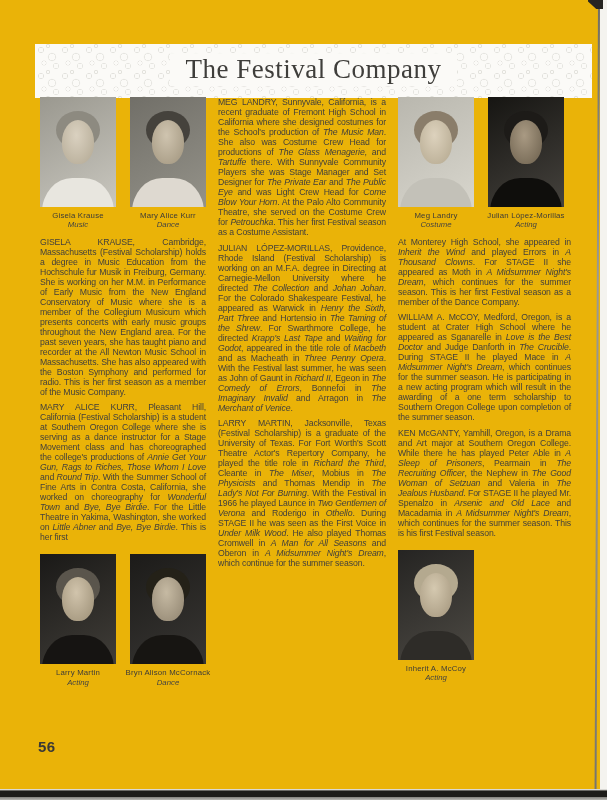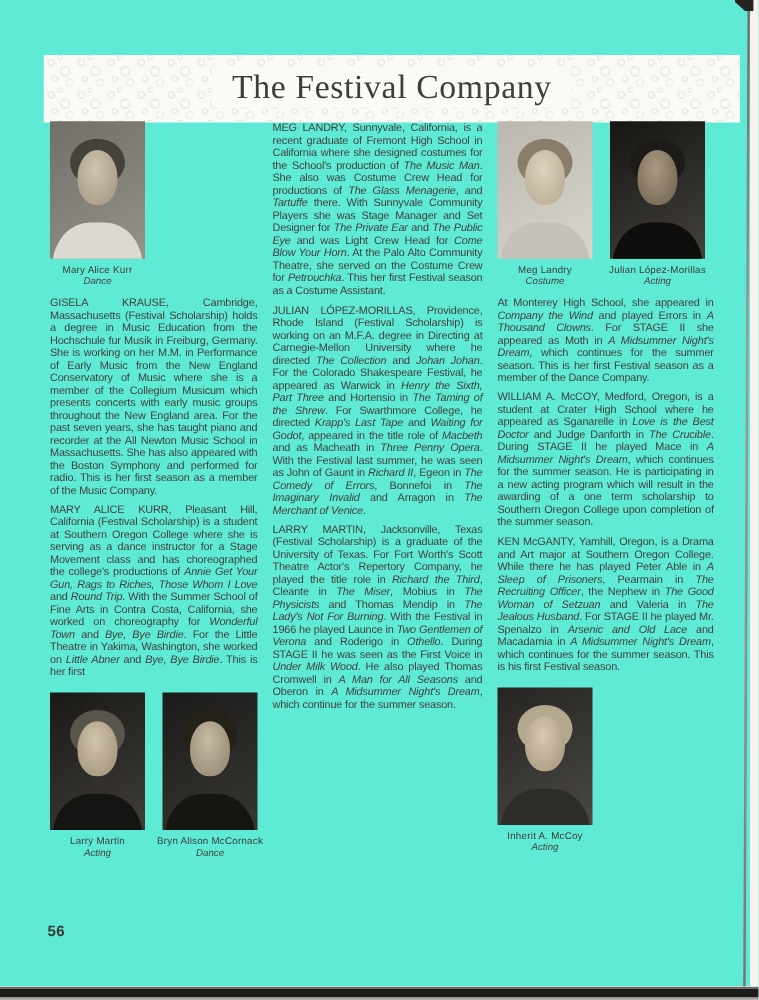--- a/index.html
+++ b/index.html
@@ -1,18 +1,18 @@
 <!DOCTYPE html>
 <html><head>
 <meta charset="utf-8">
 <style>
   html,body { margin:0; padding:0; background:#e9e8e4; }
   .page {
     position:relative; width:607px; height:800px; margin:0 auto;
-    background:#5eead4; overflow:hidden;
+    background:#eab308; overflow:hidden;
     font-family:"Liberation Sans", sans-serif; color:#403f3d;
   }
 
   
   .ornament-band {
     position:absolute; left:35px; top:44px; width:557px; height:54px;
     background-color:#fbfaf7;
     background-image:
       radial-gradient(circle at 6px 6px,  rgba(0,0,0,0) 2.1px, #dcdbd6 2.3px, rgba(0,0,0,0) 3.4px),
       radial-gradient(circle at 17px 13px, rgba(0,0,0,0) 3.0px, #e1e0db 3.2px, rgba(0,0,0,0) 4.6px),
@@ -72,21 +72,21 @@
   .p-meg     { --b1:#b9b7ae; --b2:#d8d6cd; --h:#8a7d6a; --f1:#ddd2bd; --f2:#b3a78e; --t:#c3c1b8; }
   .p-julian  { --b1:#161512; --b2:#45423d; --h:#1d1b18; --f1:#a99a83; --f2:#6b5f4c; --t:#0f0e0c; }
   .p-larry   { --b1:#1a1917; --b2:#403d38; --h:#5a554c; --f1:#d1c4ac; --f2:#9b8e75; --t:#161412; }
   .p-bryn    { --b1:#1c1b19; --b2:#383633; --h:#242118; --f1:#c6baa3; --f2:#8e826e; --t:#171512; }
   .p-william { --b1:#252422; --b2:#4c4943; --h:#b4a98f; --f1:#d5c9b0; --f2:#a2947b; --t:#2e2c28; }
   .p-ken     { --b1:#1f1e1c; --b2:#4a4742; --h:#2b2824; --f1:#cfc3ab; --f2:#988b72; --t:#23221e; }
 
   
   .page-number {
     position:absolute; left:38px; top:738px;
-    font-size:12px; font-weight:bold; color:#3a3936; letter-spacing:0.3px;
+    font-size:15px; font-weight:bold; color:#3a3936; letter-spacing:0.3px;
   }
   .edge-gutter {
     position:absolute; top:0; right:0; width:7px; height:100%;
     background:#f4f3ef;
   }
   .edge-line {
     position:absolute; top:0; right:7px; width:2px; height:795px;
     background:linear-gradient(to bottom, #6e6d69, #9b9a95 35%, #8b8a86 75%, #75746f);
     transform:rotate(0.25deg); transform-origin:top center;
   }
@@ -109,20 +109,31 @@
 
 <div class="page">
 
   <div class="ornament-band">
     <span class="band-title">The Festival Company</span>
   </div>
 
   <div class="col col-left">
     <div class="photo-row">
       <figure>
+        <div class="photo p-gisela">
+          <span class="hair"></span>
+          <span class="face"></span>
+          <span class="torso"></span>
+        </div>
+        <figcaption>
+          <span class="cap-name">Gisela Krause</span>
+          <span class="cap-role">Music</span>
+        </figcaption>
+      </figure>
+      <figure>
         <div class="photo p-kurr">
           <span class="hair"></span>
           <span class="face"></span>
           <span class="torso"></span>
         </div>
         <figcaption>
           <span class="cap-name">Mary Alice Kurr</span>
           <span class="cap-role">Dance</span>
         </figcaption>
       </figure>
@@ -182,21 +193,21 @@
           <span class="face"></span>
           <span class="torso"></span>
         </div>
         <figcaption>
           <span class="cap-name">Julian López-Morillas</span>
           <span class="cap-role">Acting</span>
         </figcaption>
       </figure>
     </div>
 
-    <p class="bio"><span>At Monterey High School, she appeared in </span><em>Company the Wind</em><span> and played Errors in </span><em>A Thousand Clowns</em><span>. For STAGE II she appeared as Moth in </span><em>A Midsummer Night's Dream</em><span>, which continues for the summer season. This is her first Festival season as a member of the Dance Company.</span></p>
+    <p class="bio"><span>At Monterey High School, she appeared in </span><em>Inherit the Wind</em><span> and played Errors in </span><em>A Thousand Clowns</em><span>. For STAGE II she appeared as Moth in </span><em>A Midsummer Night's Dream</em><span>, which continues for the summer season. This is her first Festival season as a member of the Dance Company.</span></p>
     <p class="bio"><span>WILLIAM A. McCOY, Medford, Oregon, is a student at Crater High School where he appeared as Sganarelle in </span><em>Love is the Best Doctor</em><span> and Judge Danforth in </span><em>The Crucible</em><span>. During STAGE II he played Mace in </span><em>A Midsummer Night's Dream</em><span>, which continues for the summer season. He is participating in a new acting program which will result in the awarding of a one term scholarship to Southern Oregon College upon completion of the summer season.</span></p>
     <p class="bio"><span>KEN McGANTY, Yamhill, Oregon, is a Drama and Art major at Southern Oregon College. While there he has played Peter Able in </span><em>A Sleep of Prisoners</em><span>, Pearmain in </span><em>The Recruiting Officer</em><span>, the Nephew in </span><em>The Good Woman of Setzuan</em><span> and Valeria in </span><em>The Jealous Husband</em><span>. For STAGE II he played Mr. Spenalzo in </span><em>Arsenic and Old Lace</em><span> and Macadamia in </span><em>A Midsummer Night's Dream</em><span>, which continues for the summer season. This is his first Festival season.</span></p>
 
     <div class="photo-row bottom">
       <figure>
         <div class="photo p-william">
           <span class="hair"></span>
           <span class="face"></span>
           <span class="torso"></span>
         </div>

